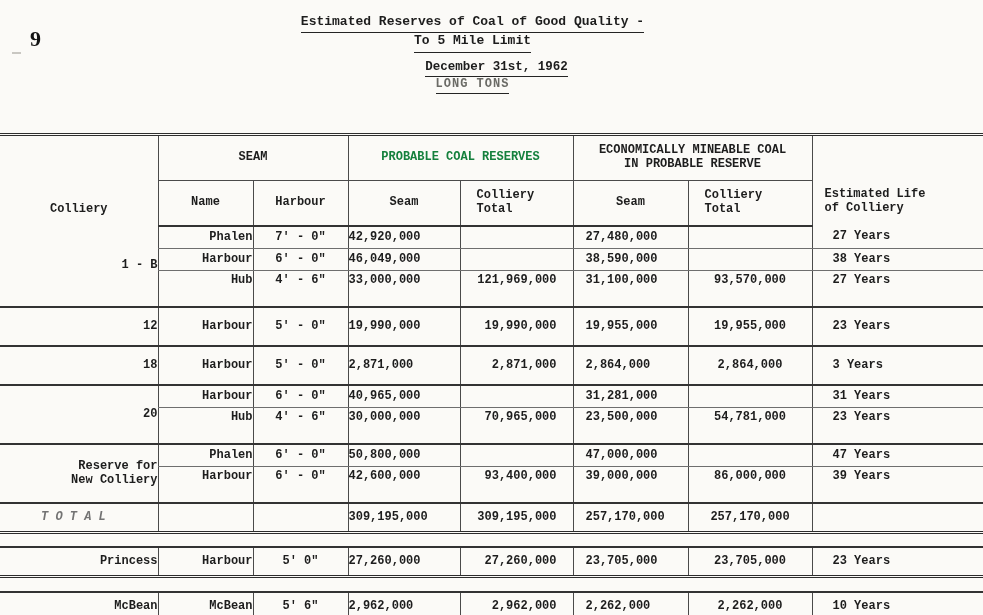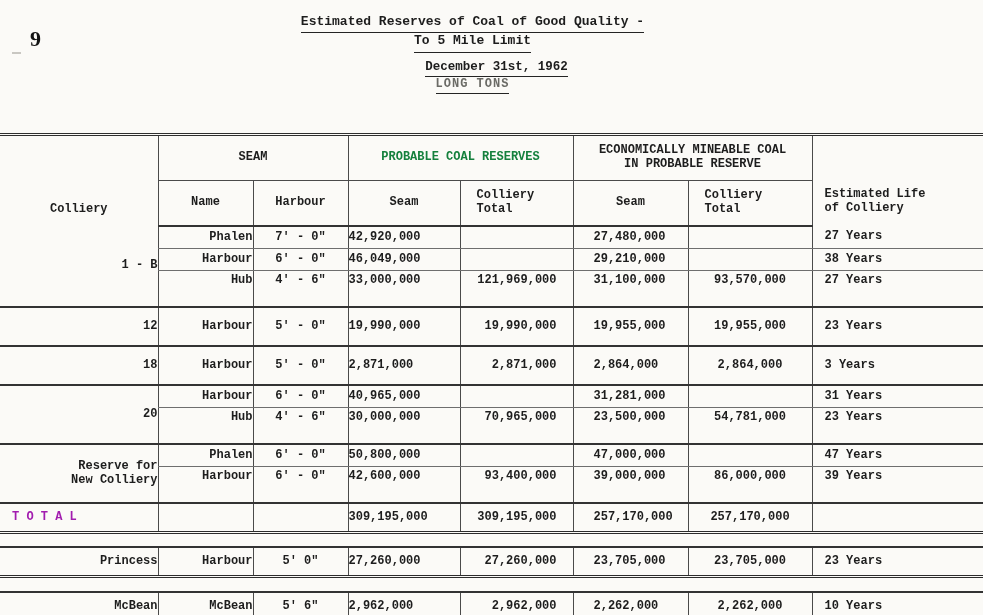--- a/index.html
+++ b/index.html
@@ -42,28 +42,28 @@
   .sub-l { text-align:left; padding-left:16px; white-space:pre-line; }
   .faded { color:#15803d; }
 
   .seam-row td { height:21px; border-bottom:1px solid #6e6e6e; }
   tr.grp-end td { border-bottom:2px solid #333; height:32px; vertical-align:top; padding-top:3px; }
   td.c-group { border-bottom:2px solid #333; vertical-align:middle; }
   tr.single td { height:37px; border-bottom:2px solid #333; }
   tr.total-row td { height:27px; }
 
   .a-coll   { text-align:right; padding-left:60px; white-space:pre-line; }
-  .a-tlabel { text-align:left; padding-left:12px; color:#a21caf; }
+  .a-tlabel { text-align:left; padding-left:41px; color:#737373;font-style:italic; }
   .a-name   { text-align:right; padding-left:20px; }
   .a-height { text-align:center; }
   .a-pseam  { text-align:left; padding-right:24px; }
   .a-ptotal { text-align:right; padding-right:16px; }
-  .a-eseam  { text-align:left; padding-left:20px; }
+  .a-eseam  { text-align:left; padding-left:12px; }
   .a-etotal { text-align:center; }
-  .a-life   { text-align:left; padding-left:12px; }
+  .a-life   { text-align:left; padding-left:20px; }
 
   table.sep { border-top:2px solid #333; border-bottom:3px double #2c2c2c; }
   table.sep td { height:27px; }
   .mt1 { margin-top:12px; }
   .mt2 { margin-top:13px; }
 </style>
 </head>
 <body>
 
 <div class="page-num">9</div>
@@ -121,21 +121,21 @@
       <td class="a-ptotal"></td>
       <td class="a-eseam">27,480,000</td>
       <td class="a-etotal"></td>
       <td class="a-life">27 Years</td>
     </tr>
     <tr class="seam-row">
       <td class="a-name">Harbour</td>
       <td class="a-height">6' - 0"</td>
       <td class="a-pseam">46,049,000</td>
       <td class="a-ptotal"></td>
-      <td class="a-eseam">29,210,000</td>
+      <td class="a-eseam">38,590,000</td>
       <td class="a-etotal"></td>
       <td class="a-life">38 Years</td>
     </tr>
     <tr class="grp-end">
       <td class="a-name">Hub</td>
       <td class="a-height">4' - 6"</td>
       <td class="a-pseam">33,000,000</td>
       <td class="a-ptotal">121,969,000</td>
       <td class="a-eseam">31,100,000</td>
       <td class="a-etotal">93,570,000</td>

